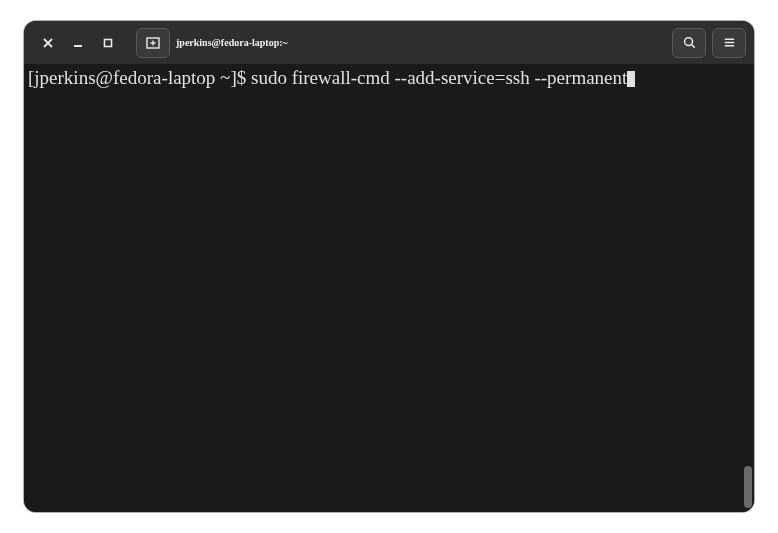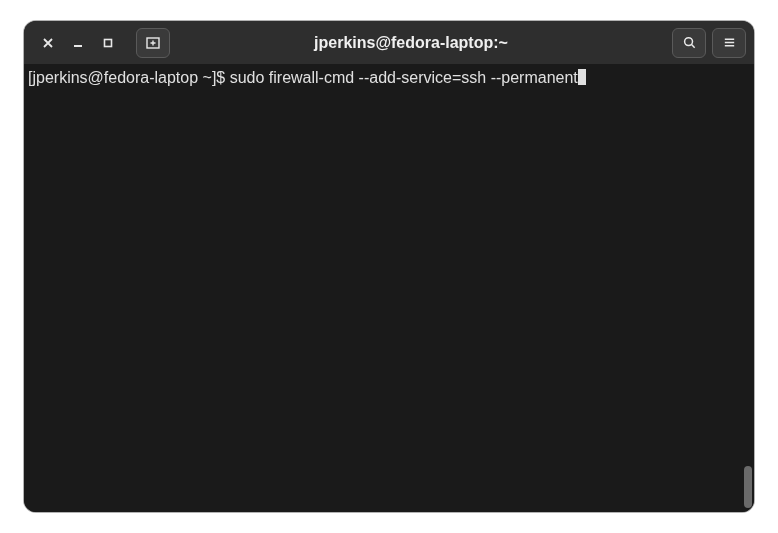--- a/index.html
+++ b/index.html
@@ -66,25 +66,24 @@
       justify-content: center;
       cursor: pointer;
       color: #e8e8e8;
     }
     .newtab-btn svg {
       width: 16px;
       height: 16px;
     }
     .title {
       flex: 1;
-      text-align: center;
       color: #f0f0f0;
-      font-family: Liberation Sans, sans-serif;
+      font-family: Liberation Serif, serif;
       font-weight: 600;
-      font-size: 16px;
+      font-size: 10px;
       padding-right: 20px;
     }
     .right-controls {
       display: flex;
       gap: 6px;
       align-items: center;
     }
     .hdr-btn {
       width: 34px;
       height: 30px;
@@ -102,22 +101,22 @@
       height: 15px;
     }
     .terminal-area {
       flex: 1;
       background: #1a1a1a;
       position: relative;
       overflow: hidden;
     }
     .terminal-text {
       padding: 4px 4px;
-      font-family: Liberation Sans, sans-serif;
-      font-size: 16px;
+      font-family: Liberation Serif, serif;
+      font-size: 19px;
       line-height: 18px;
       color: #e0e0e0;
       white-space: pre;
     }
     .prompt {
       color: #e0e0e0;
     }
     .command {
       color: #e0e0e0;
     }

